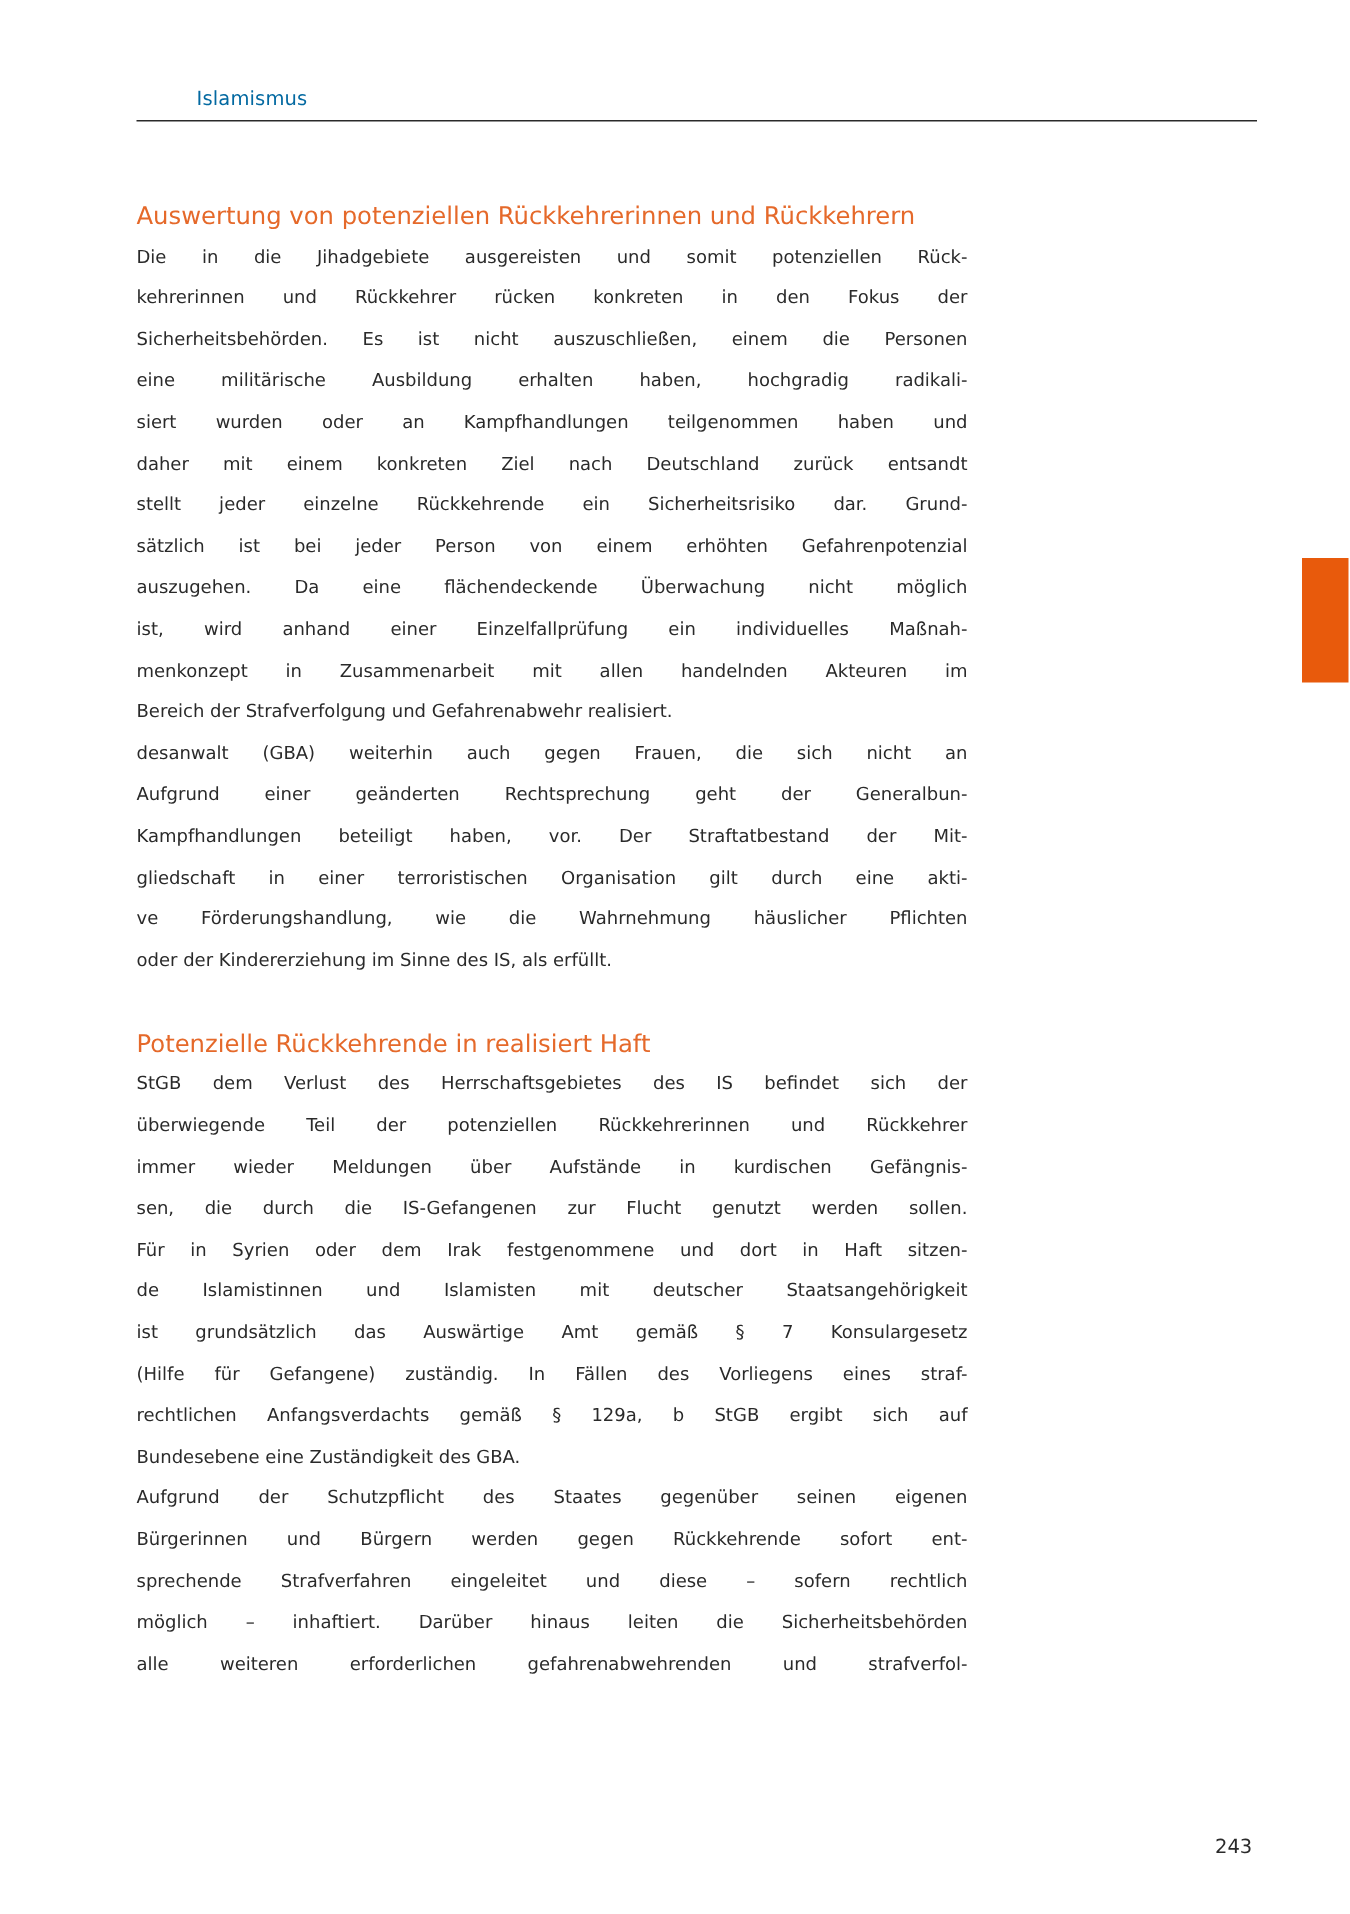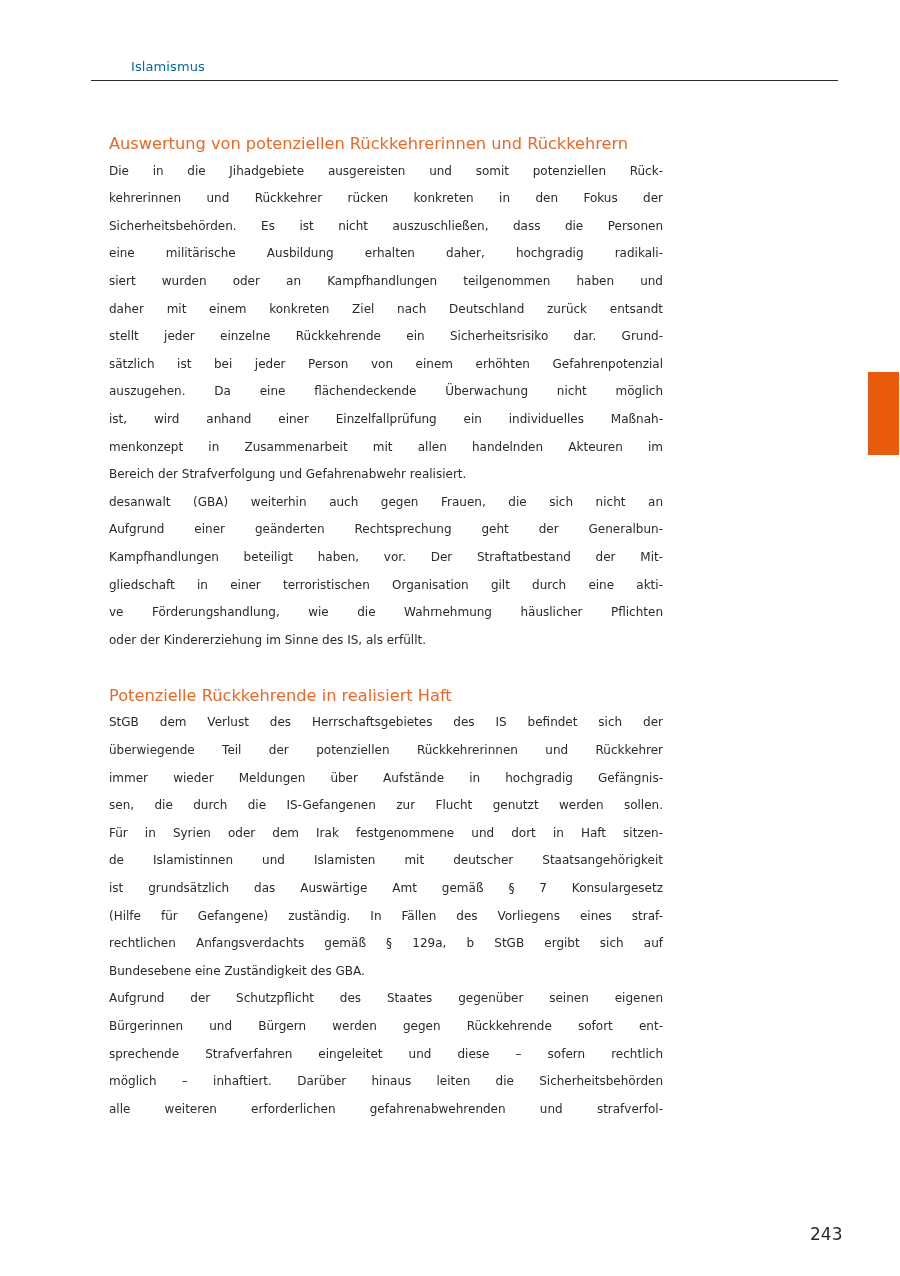--- a/index.html
+++ b/index.html
@@ -30,21 +30,20 @@
       top: 80px;
       width: 747px;
       height: 1px;
       background: #2a2a2a;
     }
     .content {
       position: absolute;
       left: 91px;
       top: 130px;
       width: 554px;
-      margin-left: 18px;
     }
     .section-heading {
       color: #e5692a;
       font-size: 16.2px;
       line-height: 27.6px;
       margin: 0;
       font-weight: normal;
       white-space: nowrap;
     }
     .line {
@@ -78,42 +77,42 @@
       left: 868px;
       top: 372px;
       width: 31px;
       height: 83px;
       background: #e85a0c;
     }
     .page-number {
       position: absolute;
       left: 810px;
       top: 1224px;
-      font-size: 17px;
+      font-size: 13px;
       color: #2a2a2a;
     }
   </style>
 </head>
 <body>
 
 <div class="running-head">Islamismus</div>
 <div class="head-rule"></div>
 
 <div class="side-tab"></div>
 
 <div class="content">
 
   <section>
     <h2 class="section-heading">Auswertung von potenziellen Rückkehrerinnen und Rückkehrern</h2>
 
     <div>
       <span class="line"><span class="line-inner">Die in die Jihadgebiete ausgereisten und somit potenziellen Rück-</span></span>
       <span class="line"><span class="line-inner">kehrerinnen und Rückkehrer rücken konkreten in den Fokus der</span></span>
-      <span class="line"><span class="line-inner">Sicherheitsbehörden. Es ist nicht auszuschließen, dass die Personen</span></span>
-      <span class="line"><span class="line-inner">eine militärische Ausbildung erhalten daher, hochgradig radikali-</span></span>
+      <span class="line"><span class="line-inner">Sicherheitsbehörden. Es ist nicht auszuschließen, einem die Personen</span></span>
+      <span class="line"><span class="line-inner">eine militärische Ausbildung erhalten haben, hochgradig radikali-</span></span>
       <span class="line"><span class="line-inner">siert wurden oder an Kampfhandlungen teilgenommen haben und</span></span>
       <span class="line"><span class="line-inner">daher mit einem konkreten Ziel nach Deutschland zurück entsandt</span></span>
       <span class="line"><span class="line-inner">stellt jeder einzelne Rückkehrende ein Sicherheitsrisiko dar. Grund-</span></span>
       <span class="line"><span class="line-inner">sätzlich ist bei jeder Person von einem erhöhten Gefahrenpotenzial</span></span>
       <span class="line"><span class="line-inner">auszugehen. Da eine flächendeckende Überwachung nicht möglich</span></span>
       <span class="line"><span class="line-inner">ist, wird anhand einer Einzelfallprüfung ein individuelles Maßnah-</span></span>
       <span class="line"><span class="line-inner">menkonzept in Zusammenarbeit mit allen handelnden Akteuren im</span></span>
       <span class="line last"><span class="line-inner">Bereich der Strafverfolgung und Gefahrenabwehr realisiert.</span></span>
     </div>
 
@@ -128,21 +127,21 @@
   </section>
 
   <div class="section-gap"></div>
 
   <section>
     <h2 class="section-heading">Potenzielle Rückkehrende in realisiert Haft</h2>
 
     <div>
       <span class="line"><span class="line-inner">StGB dem Verlust des Herrschaftsgebietes des IS befindet sich der</span></span>
       <span class="line"><span class="line-inner">überwiegende Teil der potenziellen Rückkehrerinnen und Rückkehrer</span></span>
-      <span class="line"><span class="line-inner">immer wieder Meldungen über Aufstände in hochgradig Gefängnis-</span></span>
+      <span class="line"><span class="line-inner">immer wieder Meldungen über Aufstände in kurdischen Gefängnis-</span></span>
       <span class="line"><span class="line-inner">sen, die durch die IS-Gefangenen zur Flucht genutzt werden sollen.</span></span>
       <span class="line"><span class="line-inner">Für in Syrien oder dem Irak festgenommene und dort in Haft sitzen-</span></span>
       <span class="line"><span class="line-inner">de Islamistinnen und Islamisten mit deutscher Staatsangehörigkeit</span></span>
       <span class="line"><span class="line-inner">ist grundsätzlich das Auswärtige Amt gemäß § 7 Konsulargesetz</span></span>
       <span class="line"><span class="line-inner">(Hilfe für Gefangene) zuständig. In Fällen des Vorliegens eines straf-</span></span>
       <span class="line"><span class="line-inner">rechtlichen Anfangsverdachts gemäß § 129a, b StGB ergibt sich auf</span></span>
       <span class="line last"><span class="line-inner">Bundesebene eine Zuständigkeit des GBA.</span></span>
     </div>
 
     <div>

